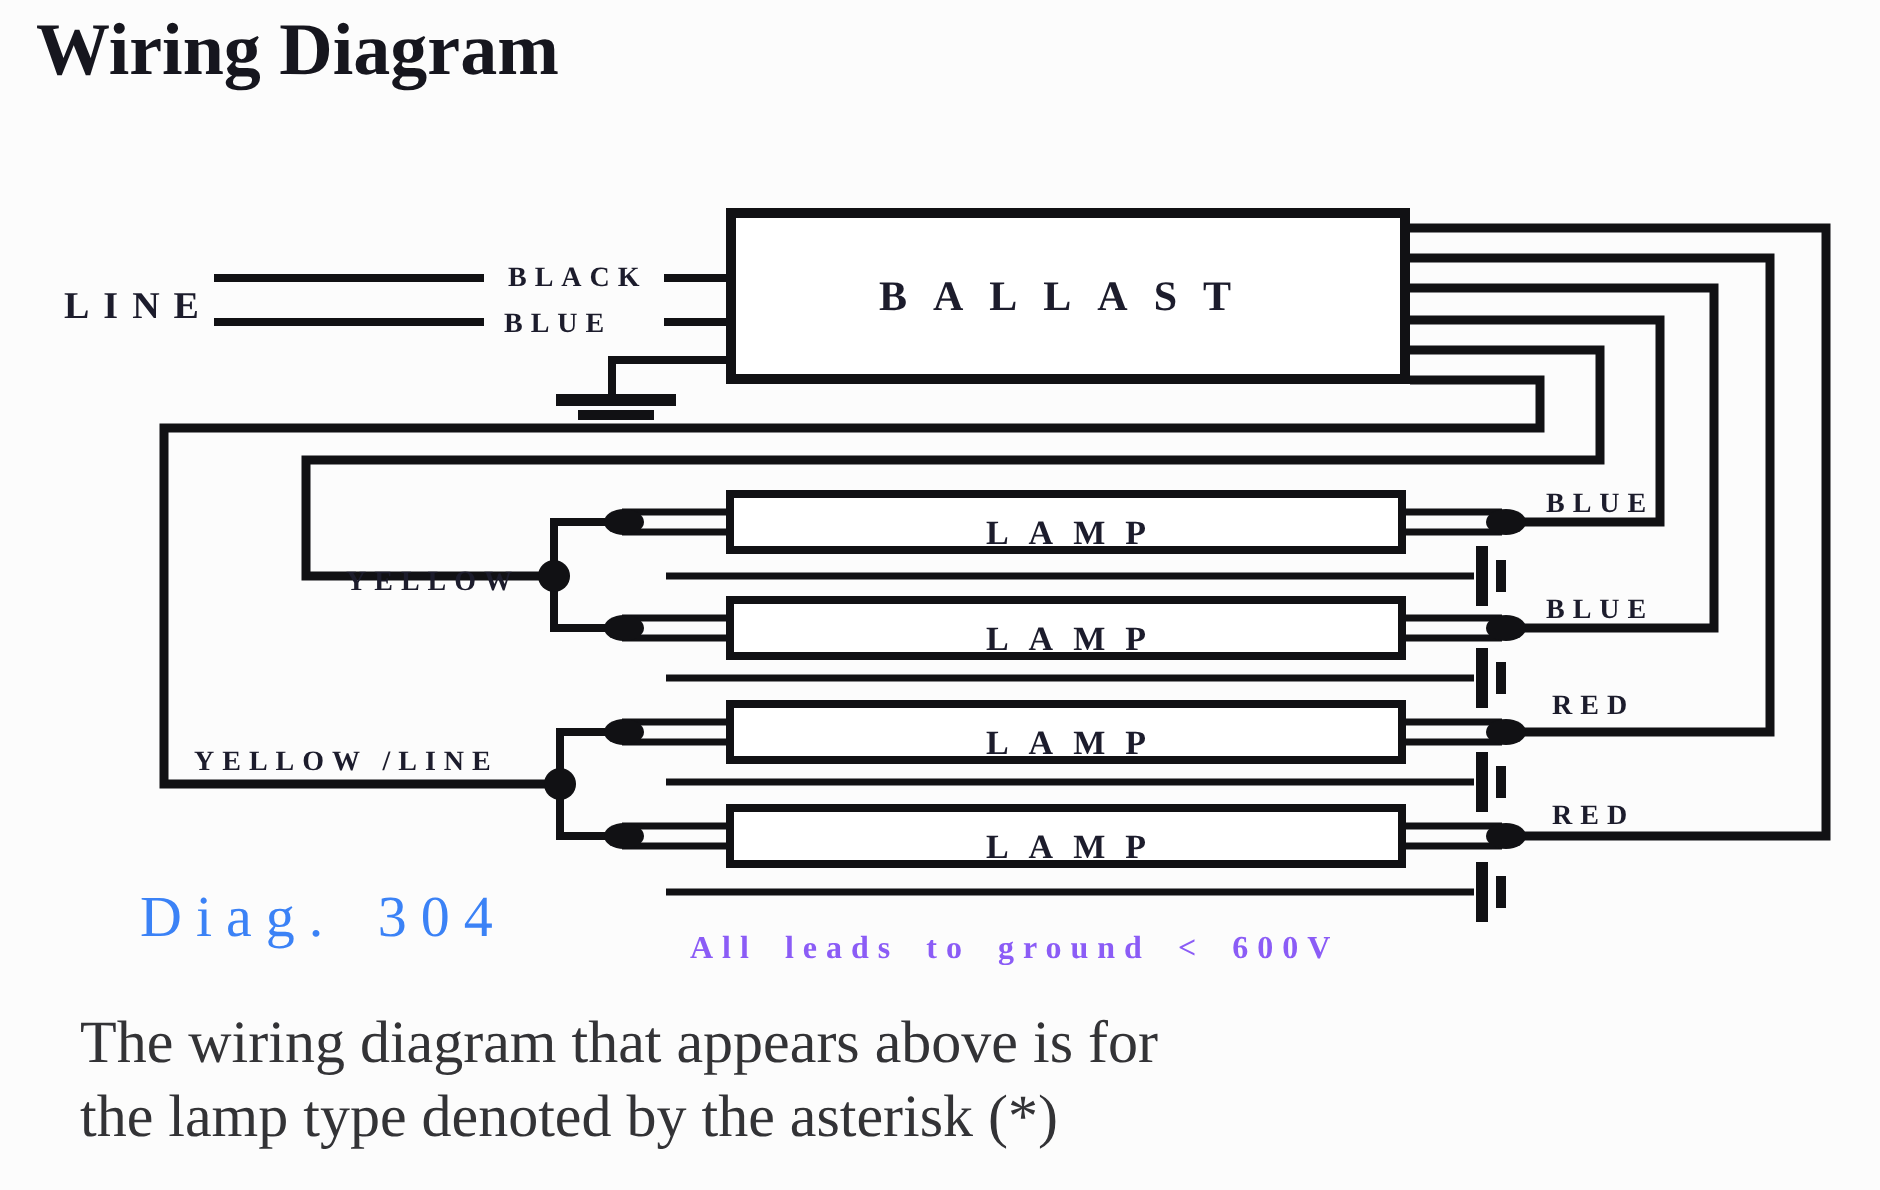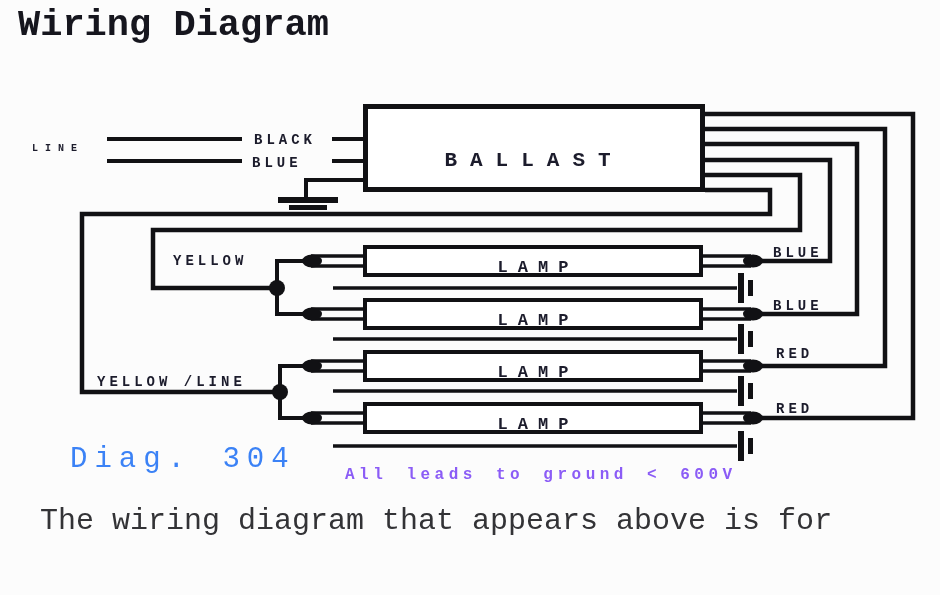--- a/index.html
+++ b/index.html
@@ -1,43 +1,43 @@
 <!DOCTYPE html>
 <html><head>
 <meta charset="utf-8">
 <style>
   html,body{margin:0;padding:0;background:#e8e8e8;}
   .stage{
     position:relative;width:940px;height:595px;background:#fcfcfc;
-    font-family:Liberation Mono, monospace;overflow:hidden;
+    font-family:Liberation Serif, serif;overflow:hidden;
   }
   .title{
     position:absolute;left:18px;top:4px;font-size:37px;font-weight:bold;
     color:#16161e;letter-spacing:0px;
   }
   .diagram-svg{position:absolute;left:0;top:0;}
   .lbl{
     position:absolute;color:#1c1c2c;font-weight:bold;white-space:nowrap;
   }
   .lbl-small{font-size:14px;letter-spacing:4px;}
-  .lbl-line{left:32px;top:143px;font-size:10px;letter-spacing:7px;}
+  .lbl-line{left:32px;top:143px;font-size:19px;letter-spacing:7px;}
   .lbl-black{left:254px;top:132px;}
   .lbl-white{left:252px;top:155px;}
-  .lbl-yellow{left:173px;top:253px;}
+  .lbl-yellow{left:173px;top:284px;}
   .lbl-yellow-black{left:97px;top:374px;}
   .lbl-blue1{left:773px;top:245px;}
   .lbl-blue2{left:773px;top:298px;}
   .lbl-red1{left:776px;top:346px;}
   .lbl-red2{left:776px;top:401px;}
   .box-label{
     position:absolute;display:flex;align-items:center;justify-content:center;
     color:#1c1c2c;font-weight:600;
   }
   .ballast-label{
-    left:363px;top:104px;width:342px;height:112px;
+    left:363px;top:104px;width:342px;height:88px;
     font-size:21px;letter-spacing:13px;padding-left:0;box-sizing:border-box;
   }
   .lamp-label{
     left:363px;top:0;width:340px;height:44px;
     font-size:17px;letter-spacing:10px;padding-left:10px;box-sizing:border-box;
   }
   .lamp-label.l1{top:245px;}
   .lamp-label.l2{top:298px;}
   .lamp-label.l3{top:350px;}
   .lamp-label.l4{top:402px;}
@@ -148,15 +148,16 @@
   <span class="lbl lbl-small lbl-blue1">BLUE</span>
   <span class="lbl lbl-small lbl-blue2">BLUE</span>
   <span class="lbl lbl-small lbl-red1">RED</span>
   <span class="lbl lbl-small lbl-red2">RED</span>
 
   <div class="diag-number">Diag. 304</div>
   <div class="ground-note">All leads to ground &lt; 600V</div>
 
   <div class="caption">
     <div>The wiring diagram that appears above is for</div>
+    <div>the lamp type denoted by the asterisk (*)</div>
   </div>
 
 </div>
 
 </body></html>

